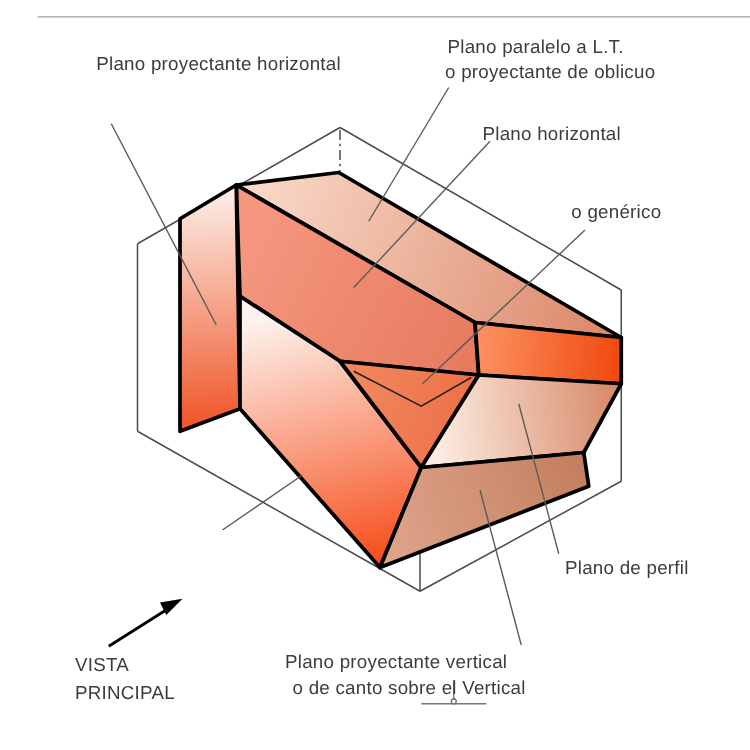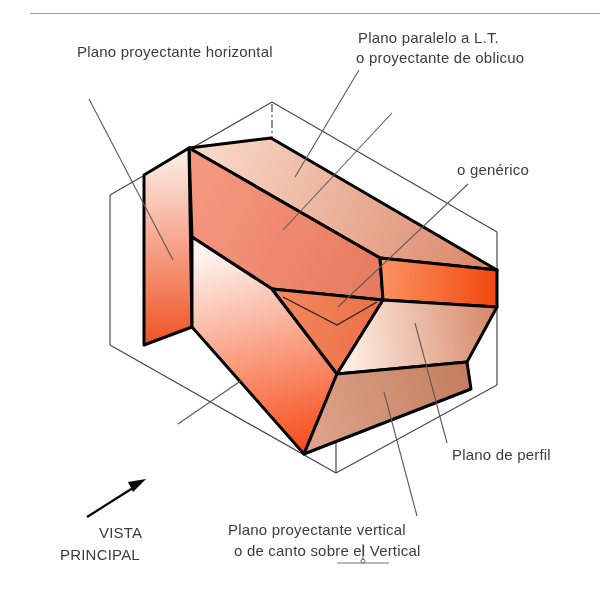--- a/index.html
+++ b/index.html
@@ -80,24 +80,25 @@
       <line x1="363" y1="544" x2="363" y2="560" stroke="#666" stroke-width="1"></line>
       <circle cx="363" cy="561" r="2" fill="none" stroke="#666" stroke-width="1"></circle>
       <line x1="337" y1="563" x2="389" y2="563" stroke="#777" stroke-width="1.2"></line>
     </svg>
 
   <div class="lbl" style="left:77px;top:43px;">Plano proyectante horizontal</div>
 
   <div class="lbl" style="left:358px;top:29px;">Plano paralelo a L.T.</div>
   <div class="lbl" style="left:356px;top:49px;">o proyectante de oblicuo</div>
 
+  <div class="lbl" style="left:386px;top:99px;">Plano horizontal</div>
 
   <div class="lbl" style="left:457px;top:161px;">o genérico</div>
 
 
   <div class="lbl" style="left:452px;top:446px;">Plano de perfil</div>
 
   <div class="lbl" style="left:228px;top:521px;">Plano proyectante vertical</div>
   <div class="lbl" style="left:234px;top:542px;">o de canto sobre el Vertical</div>
 
-  <div class="lbl" style="left:60px;top:524px;margin-left:39px;">VISTA</div>
+  <div class="lbl" style="left:60px;top:524px;">VISTA</div>
   <div class="lbl" style="left:60px;top:546px;">PRINCIPAL</div>
 </div>
 
 </body></html>

